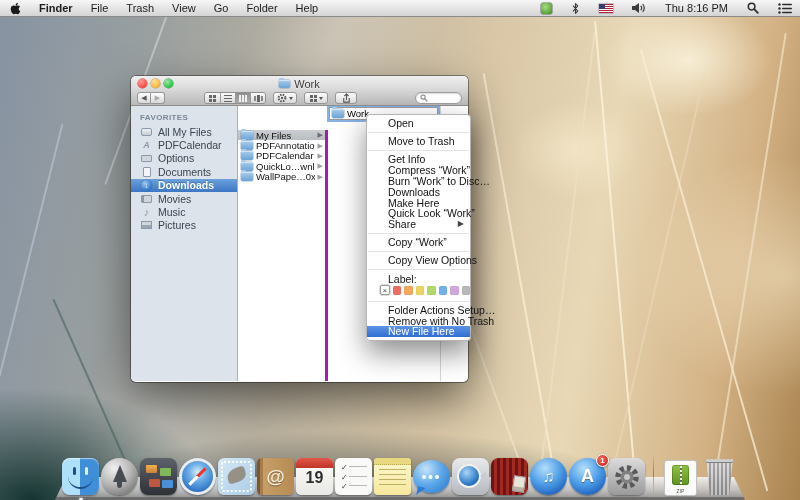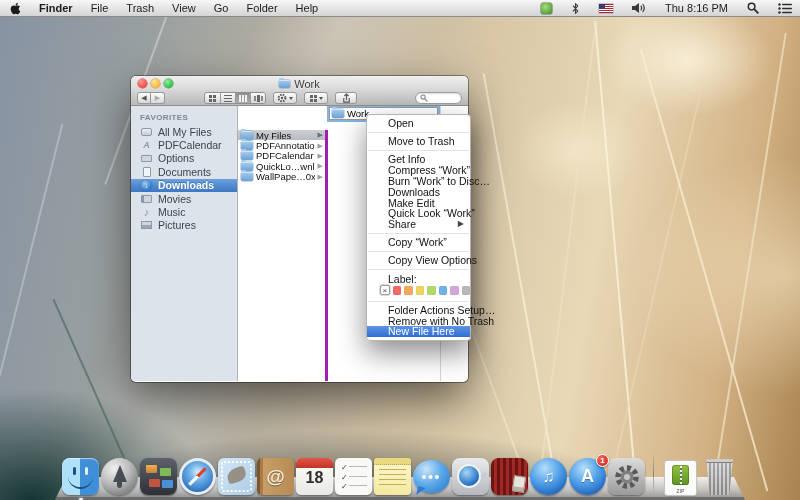--- a/index.html
+++ b/index.html
@@ -402,21 +402,21 @@
 
   <div id="ctxmenu">
     <div class="cm-item">Open</div>
     <div class="cm-sep"></div>
     <div class="cm-item">Move to Trash</div>
     <div class="cm-sep"></div>
     <div class="cm-item">Get Info</div>
     <div class="cm-item">Compress “Work”</div>
     <div class="cm-item">Burn “Work” to Disc…</div>
     <div class="cm-item">Downloads</div>
-    <div class="cm-item">Make Edit</div>
+    <div class="cm-item">Make Here</div>
     <div class="cm-item">Quick Look “Work”</div>
     <div class="cm-item">
       <span>Share</span>
       <span class="sub">▶</span>
     </div>
     <div class="cm-sep"></div>
     <div class="cm-item">Copy “Work”</div>
     <div class="cm-sep"></div>
     <div class="cm-item">Copy View Options</div>
     <div class="cm-sep"></div>
@@ -454,21 +454,21 @@
           <div class="art a-safari"></div>
         </div>
       <div class="di">
           <div class="art a-mail"></div>
         </div>
       <div class="di">
           <div class="art a-contacts"></div>
         </div>
       <div class="di">
           <div class="art a-calendar"></div>
-          <div class="cal-day">18</div>
+          <div class="cal-day">19</div>
         </div>
       <div class="di">
           <div class="art a-reminders"></div>
         </div>
       <div class="di">
           <div class="art a-notes"></div>
         </div>
       <div class="di">
           <div class="art a-messages"></div>
         </div>

